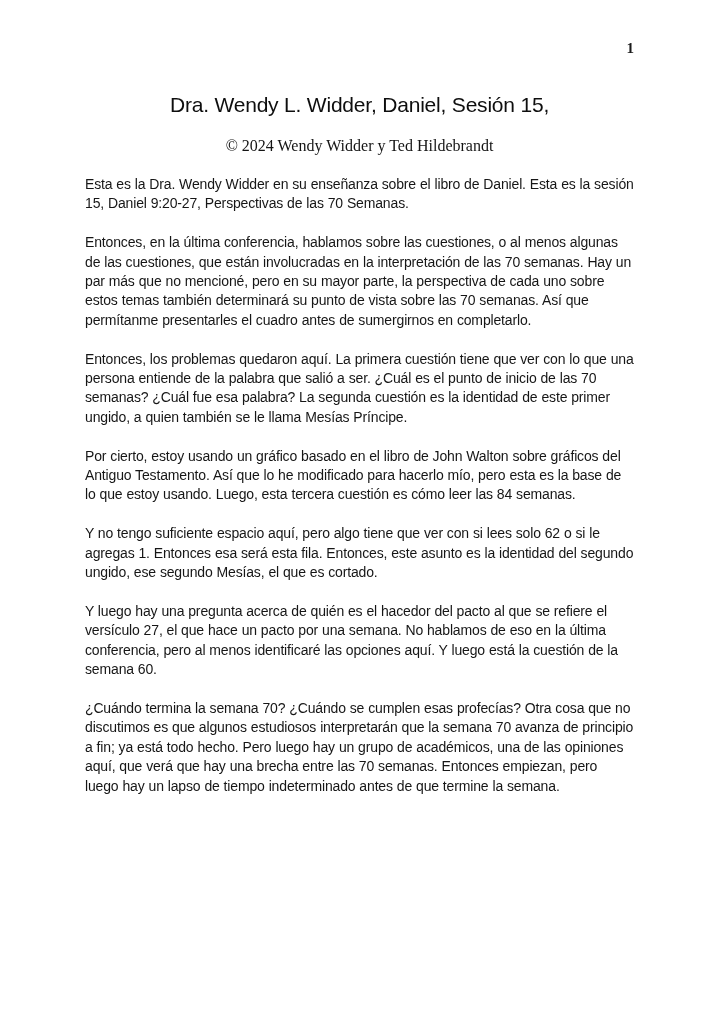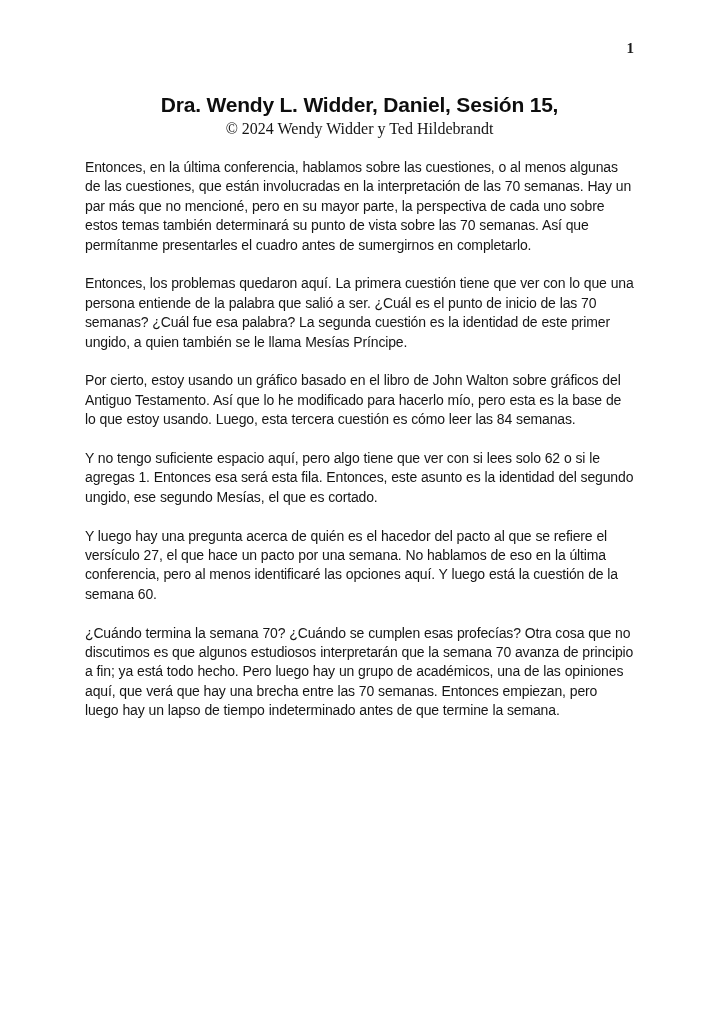--- a/index.html
+++ b/index.html
@@ -40,27 +40,27 @@
   }
   .title-block {
     margin-top: 35px;
     text-align: center;
   }
   .doc-title {
     margin: 0;
     font-family: "Liberation Sans", sans-serif;
     font-size: 21px;
     line-height: 28px;
-    font-weight: bold;
+    font-weight: normal;
     letter-spacing: -0.2px;
     color: #0e0e0e;
   }
   .doc-title span { display: block; }
   .copyright {
-    margin-top: 1px;
+    margin-top: 18px;
     font-family: "Liberation Serif", serif;
     font-size: 16px;
     line-height: 17px;
     font-weight: normal;
     color: #141414;
   }
   .content {
     margin-top: 21px;
   }
   .content p {
@@ -82,20 +82,21 @@
     <div class="page-number">1</div>
 
     <div class="title-block">
       <h1 class="doc-title">
         <span>Dra. Wendy L. Widder, Daniel, Sesión 15,</span>
       </h1>
       <div class="copyright">© 2024 Wendy Widder y Ted Hildebrandt</div>
     </div>
 
     <div class="content">
+      <p>Esta es la Dra. Wendy Widder en su enseñanza sobre el libro de Daniel. Esta es la sesión 15, Daniel 9:20-27, Perspectivas de las 70 Semanas.</p>
       <p>Entonces, en la última conferencia, hablamos sobre las cuestiones, o al menos algunas de las cuestiones, que están involucradas en la interpretación de las 70 semanas. Hay un par más que no mencioné, pero en su mayor parte, la perspectiva de cada uno sobre estos temas también determinará su punto de vista sobre las 70 semanas. Así que permítanme presentarles el cuadro antes de sumergirnos en completarlo.</p>
       <p>Entonces, los problemas quedaron aquí. La primera cuestión tiene que ver con lo que una persona entiende de la palabra que salió a ser. ¿Cuál es el punto de inicio de las 70 semanas? ¿Cuál fue esa palabra? La segunda cuestión es la identidad de este primer ungido, a quien también se le llama Mesías Príncipe.</p>
       <p>Por cierto, estoy usando un gráfico basado en el libro de John Walton sobre gráficos del Antiguo Testamento. Así que lo he modificado para hacerlo mío, pero esta es la base de lo que estoy usando. Luego, esta tercera cuestión es cómo leer las 84 semanas.</p>
       <p>Y no tengo suficiente espacio aquí, pero algo tiene que ver con si lees solo 62 o si le agregas 1. Entonces esa será esta fila. Entonces, este asunto es la identidad del segundo ungido, ese segundo Mesías, el que es cortado.</p>
       <p>Y luego hay una pregunta acerca de quién es el hacedor del pacto al que se refiere el versículo 27, el que hace un pacto por una semana. No hablamos de eso en la última conferencia, pero al menos identificaré las opciones aquí. Y luego está la cuestión de la semana 60.</p>
       <p>¿Cuándo termina la semana 70? ¿Cuándo se cumplen esas profecías? Otra cosa que no discutimos es que algunos estudiosos interpretarán que la semana 70 avanza de principio a fin; ya está todo hecho. Pero luego hay un grupo de académicos, una de las opiniones aquí, que verá que hay una brecha entre las 70 semanas. Entonces empiezan, pero luego hay un lapso de tiempo indeterminado antes de que termine la semana.</p>
     </div>
 
   </div>
 </div>

